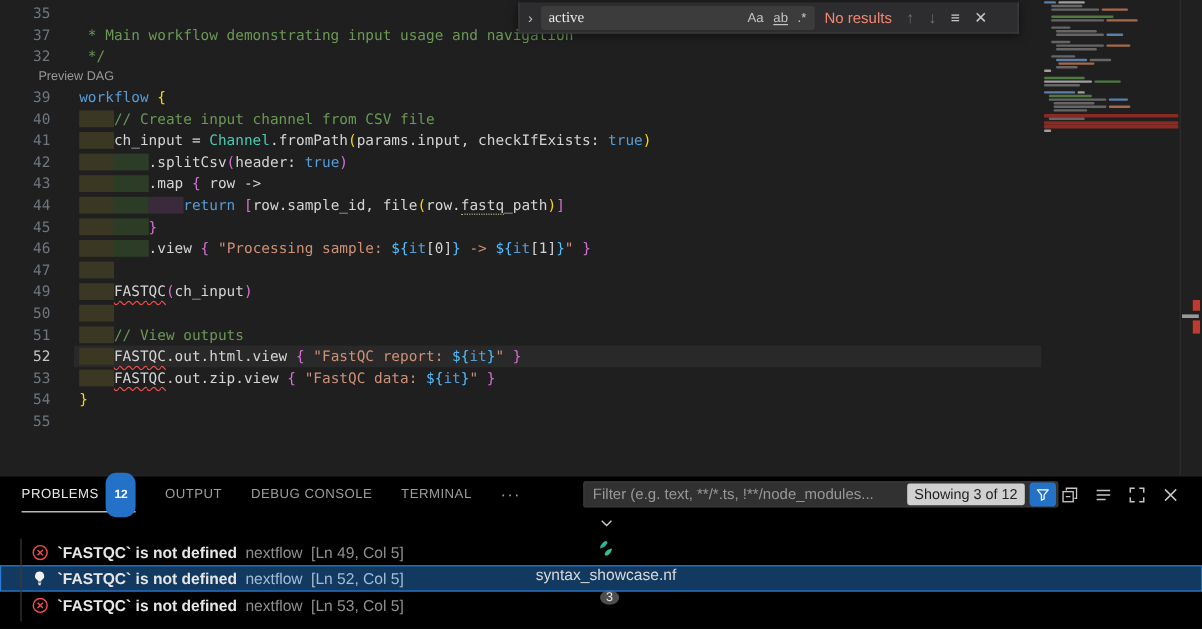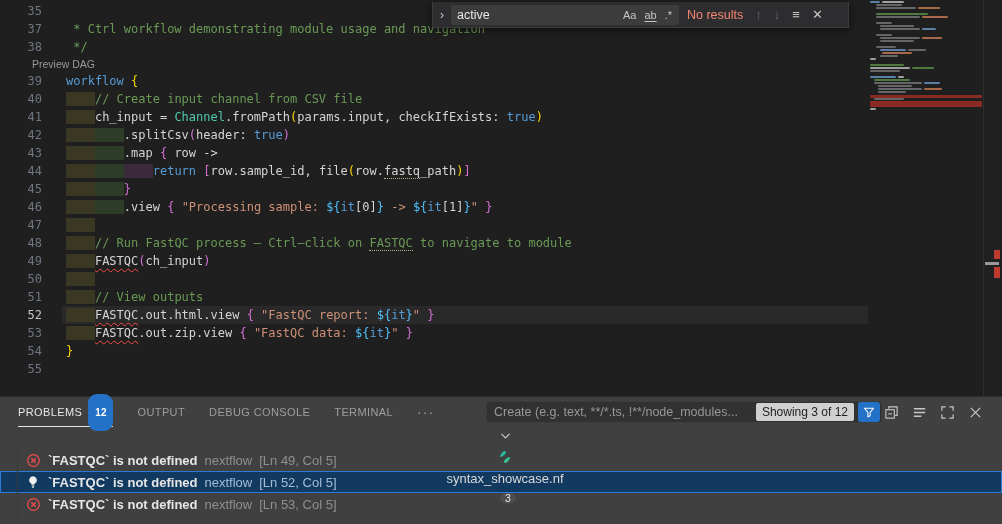--- a/index.html
+++ b/index.html
@@ -23,28 +23,28 @@
   #minimap .mrow{position:absolute;height:2px;border-radius:1px;}
   #overview{position:absolute;top:0;right:0;width:18px;height:396px;background:#202020;border-left:1px solid #2e2e2e;}
   #overview .mark{position:absolute;}
   
   #find{position:absolute;left:432px;top:2px;width:417px;height:26px;background:#2d2d30;
     border:1px solid #3c3c3c;border-top:none;box-shadow:0 2px 8px rgba(0,0,0,.55);
     display:flex;align-items:center;z-index:10;box-sizing:border-box;}
   #find .chev{width:18px;text-align:center;color:#c5c5c5;font-size:12px;cursor:pointer;}
   #find .inputbox{display:flex;align-items:center;background:#3c3c3c;height:20px;width:218px;
     padding:0 4px 0 6px;border-radius:2px;}
-  #find .inputbox .query{flex:1;color:#e8e8e8;font-size:12.5px;font-family:Liberation Sans, sans-serif;}
+  #find .inputbox .query{flex:1;color:#e8e8e8;font-size:12.5px;font-family:Liberation Serif, serif;}
   #find .tog{color:#c5c5c5;font-size:11px;padding:1px 3px;margin-left:2px;border-radius:3px;cursor:pointer;}
   #find .tog.ww{text-decoration:underline;text-underline-offset:2px;}
   #find .results{color:#f48771;font-size:12.5px;margin-left:8px;white-space:nowrap;}
   #find .nav{color:#6e6e6e;font-size:13px;margin-left:12px;cursor:default;}
   #find .act{color:#c5c5c5;font-size:13px;margin-left:12px;cursor:pointer;}
   
-  #panel{position:absolute;left:0;top:396px;width:1002px;height:128px;background:#404040;border-top:1px solid #2b2b2b;box-sizing:border-box;}
+  #panel{position:absolute;left:0;top:396px;width:1002px;height:128px;background:#000000;border-top:1px solid #2b2b2b;box-sizing:border-box;}
   #panel-bar{position:relative;height:30px;display:flex;align-items:center;}
   #tabs{display:flex;align-items:center;padding-left:18px;height:100%;}
   .tab{display:flex;align-items:center;gap:6px;margin-right:24px;height:100%;box-sizing:border-box;
     font-size:11px;letter-spacing:.4px;color:#9d9d9d;cursor:pointer;border-bottom:1px solid transparent;padding-top:1px;}
   .tab.active{color:#e7e7e7;border-bottom-color:#e7e7e7;}
   .tab .badge{background:#2472c8;color:#fff;font-size:10px;font-weight:bold;border-radius:9px;
     padding:13px 7px;letter-spacing:0;}
   .tab.more{font-size:14px;letter-spacing:1px;}
   #filterbox{position:absolute;left:486px;top:4px;width:396px;height:22px;background:#313131;
     border:1px solid #3c3c3c;border-radius:2px;display:flex;align-items:center;box-sizing:border-box;padding-left:7px;}
@@ -68,33 +68,32 @@
   .trow.item.selected{background:#123a60;outline:1px solid #2b7bd6;outline-offset:-1px;}
   .trow.item.selected .dim{color:#a4bcd6;}
   .icon16{width:16px;height:16px;flex:0 0 16px;display:flex;align-items:center;justify-content:center;}
 </style>
 </head>
 <body>
 
 <div id="editor">
   <div id="code-region">
       <div class="line"><span class="ln">35</span><span class="code"></span></div>
-      <div class="line"><span class="ln">37</span><span class="code"><span class="tk-c"> * Ctrl workflow demonstrating module usage and navigation</span></span></div>
-      <div class="line"><span class="ln">38</span><span class="code"><span class="tk-c"> */</span></span></div>
+      <div class="line"><span class="ln">37</span><span class="code"><span class="tk-c"> * Main workflow demonstrating input usage and navigation</span></span></div>
+      <div class="line"><span class="ln">32</span><span class="code"><span class="tk-c"> */</span></span></div>
       <div class="lens-row">Preview DAG</div>
       <div class="line"><span class="ln">39</span><span class="code"><span class="tk-k">workflow </span><span class="tk-g">{</span></span></div>
       <div class="line"><span class="ln">40</span><span class="code"><span class="tk-i1">    </span><span class="tk-c">// Create input channel from CSV file</span></span></div>
       <div class="line"><span class="ln">41</span><span class="code"><span class="tk-i1">    </span><span class="tk-d">ch_input = </span><span class="tk-t">Channel</span><span class="tk-d">.fromPath</span><span class="tk-g">(</span><span class="tk-d">params.input, checkIfExists: </span><span class="tk-k">true</span><span class="tk-g">)</span></span></div>
       <div class="line"><span class="ln">42</span><span class="code"><span class="tk-i1">    </span><span class="tk-i2">    </span><span class="tk-d">.splitCsv</span><span class="tk-o">(</span><span class="tk-d">header: </span><span class="tk-k">true</span><span class="tk-o">)</span></span></div>
       <div class="line"><span class="ln">43</span><span class="code"><span class="tk-i1">    </span><span class="tk-i2">    </span><span class="tk-d">.map </span><span class="tk-o">{</span><span class="tk-d"> row -&gt;</span></span></div>
       <div class="line"><span class="ln">44</span><span class="code"><span class="tk-i1">    </span><span class="tk-i2">    </span><span class="tk-i3">    </span><span class="tk-k">return</span><span class="tk-d"> </span><span class="tk-o">[</span><span class="tk-d">row.sample_id, file</span><span class="tk-g">(</span><span class="tk-d">row.</span><span class="tk-d tk-sp">fastq</span><span class="tk-d">_path</span><span class="tk-g">)</span><span class="tk-o">]</span></span></div>
       <div class="line"><span class="ln">45</span><span class="code"><span class="tk-i1">    </span><span class="tk-i2">    </span><span class="tk-o">}</span></span></div>
       <div class="line"><span class="ln">46</span><span class="code"><span class="tk-i1">    </span><span class="tk-i2">    </span><span class="tk-d">.view </span><span class="tk-o">{</span><span class="tk-d"> </span><span class="tk-s">"Processing sample: </span><span class="tk-b">${</span><span class="tk-k">it</span><span class="tk-d">[0]</span><span class="tk-b">}</span><span class="tk-s"> -&gt; </span><span class="tk-b">${</span><span class="tk-k">it</span><span class="tk-d">[1]</span><span class="tk-b">}</span><span class="tk-s">"</span><span class="tk-d"> </span><span class="tk-o">}</span></span></div>
       <div class="line"><span class="ln">47</span><span class="code"><span class="tk-i1">    </span></span></div>
-      <div class="line"><span class="ln">48</span><span class="code"><span class="tk-i1">    </span><span class="tk-c">// Run FastQC process – Ctrl–click on </span><span class="tk-c tk-sp">FASTQC</span><span class="tk-c"> to navigate to module</span></span></div>
       <div class="line"><span class="ln">49</span><span class="code"><span class="tk-i1">    </span><span class="tk-d tk-sq">FASTQC</span><span class="tk-o">(</span><span class="tk-d">ch_input</span><span class="tk-o">)</span></span></div>
       <div class="line"><span class="ln">50</span><span class="code"><span class="tk-i1">    </span></span></div>
       <div class="line"><span class="ln">51</span><span class="code"><span class="tk-i1">    </span><span class="tk-c">// View outputs</span></span></div>
       <div class="line cur"><span class="ln">52</span><span class="code"><span class="tk-i1">    </span><span class="tk-d tk-sq">FASTQC</span><span class="tk-d">.out.html.view </span><span class="tk-o">{</span><span class="tk-d"> </span><span class="tk-s">"FastQC report: </span><span class="tk-b">${</span><span class="tk-k">it</span><span class="tk-b">}</span><span class="tk-s">"</span><span class="tk-d"> </span><span class="tk-o">}</span></span></div>
       <div class="line"><span class="ln">53</span><span class="code"><span class="tk-i1">    </span><span class="tk-d tk-sq">FASTQC</span><span class="tk-d">.out.zip.view </span><span class="tk-o">{</span><span class="tk-d"> </span><span class="tk-s">"FastQC data: </span><span class="tk-b">${</span><span class="tk-k">it</span><span class="tk-b">}</span><span class="tk-s">"</span><span class="tk-d"> </span><span class="tk-o">}</span></span></div>
       <div class="line"><span class="ln">54</span><span class="code"><span class="tk-g">}</span></span></div>
       <div class="line"><span class="ln">55</span><span class="code"></span></div>
     </div>
 
   <div id="minimap">
@@ -176,21 +175,21 @@
         </div>
         <div class="tab">
           <span>TERMINAL</span>
         </div>
         <div class="tab more">
           <span>···</span>
         </div>
       </div>
 
     <div id="filterbox">
-      <span class="ph">Create (e.g. text, **/*.ts, !**/node_modules...</span>
+      <span class="ph">Filter (e.g. text, **/*.ts, !**/node_modules...</span>
       <span class="showing">Showing 3 of 12</span>
       <span class="funnel">
         <svg width="12" height="12" viewBox="0 0 16 16">
           <path d="M2 3h12l-4.5 5.5V13l-3 1.5V8.5L2 3z" fill="none" stroke="#ffffff" stroke-width="1.4" stroke-linejoin="round"></path>
         </svg>
       </span>
     </div>
 
     <div id="bar-icons">
       <span class="bicon">

